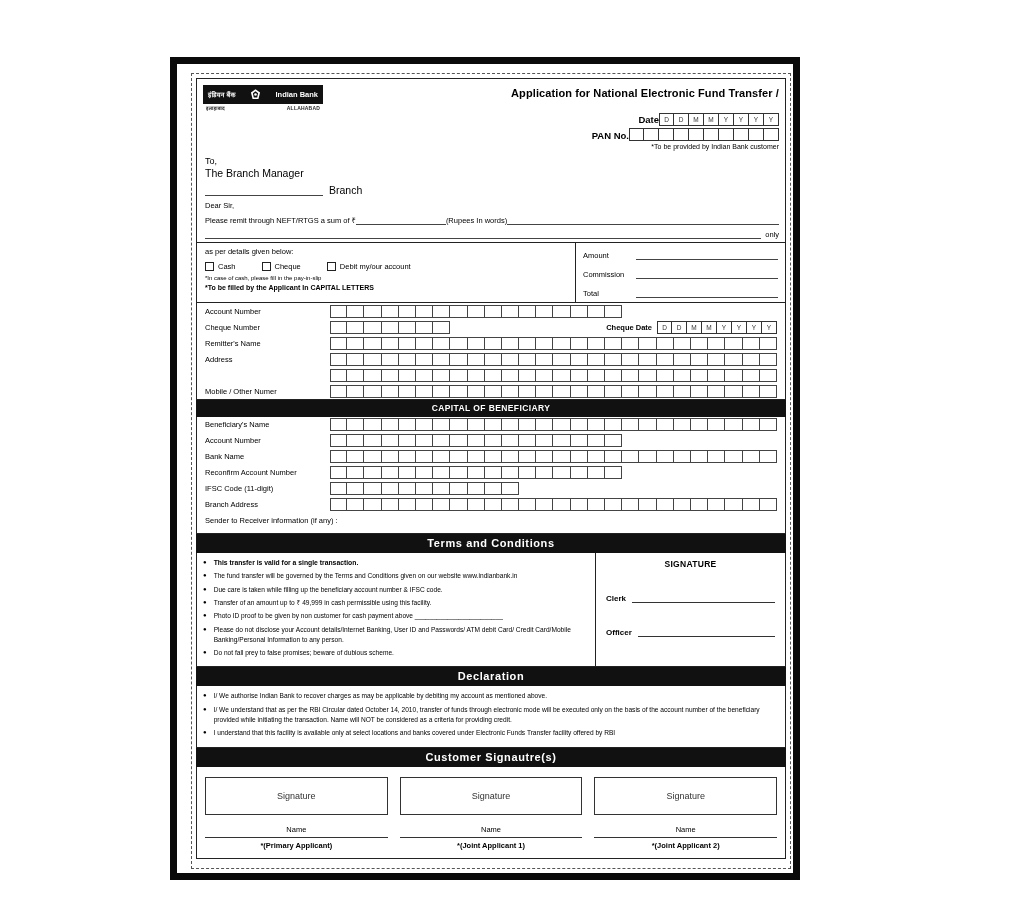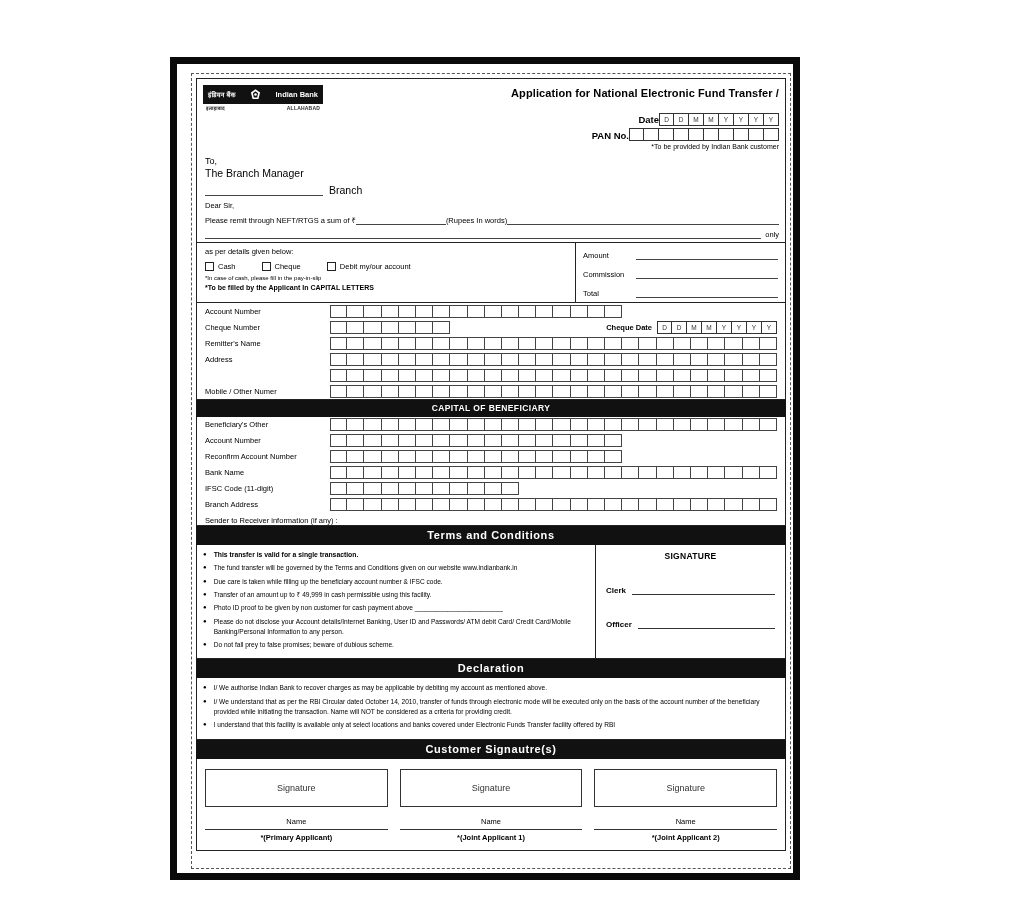--- a/index.html
+++ b/index.html
@@ -83,21 +83,21 @@
   
   .sec{border:1px solid #222;border-top:none;}
   .fieldrow{display:flex;align-items:center;padding:1.5px 0 1.5px 8px;}
   .flabel{font-size:7.5px;width:125px;flex:none;}
   .cells{display:flex;}
   .cells .cell{width:17.2px;height:13px;border:1px solid #444;border-left:none;
                box-sizing:border-box;background:#fff;}
   .cells .cell:first-child{border-left:1px solid #444;}
   .chqdate{display:flex;align-items:center;gap:5px;margin-left:auto;padding-right:8px;}
   .chqlab{font-size:7.5px;font-weight:600;}
-  .sender{font-size:7.5px;padding:3px 0 0 8px;}
+  .sender{font-size:7.5px;padding:3px 0 8px 8px;}
 
   
   .termswrap{display:flex;border:1px solid #222;border-top:none;}
   .termsleft{flex:1;padding:5px 6px 5px 6px;box-sizing:border-box;}
   .termsright{width:190px;border-left:1px solid #222;padding:6px 10px 6px 10px;box-sizing:border-box;
               position:relative;}
   ul.tl{list-style:none;margin:0;padding:0;}
   ul.tl li{display:flex;gap:7px;font-size:6.6px;line-height:1.5;margin-bottom:3.5px;}
   ul.tl li .b{font-size:6px;line-height:1.5;}
   ul.tl li.bold{font-weight:bold;font-size:6.8px;}
@@ -413,21 +413,21 @@
                 <span class="cell"></span>
                 <span class="cell"></span>
               </div>
             </div>
           </div>
 
         <div class="bandhdr">CAPITAL OF BENEFICIARY</div>
         <div class="sec">
           <div id="beneficiary-rows">
               <div class="fieldrow">
-                <span class="flabel">Beneficiary's Other</span>
+                <span class="flabel">Beneficiary's Name</span>
                 <div class="cells">
                   <span class="cell"></span>
                   <span class="cell"></span>
                   <span class="cell"></span>
                   <span class="cell"></span>
                   <span class="cell"></span>
                   <span class="cell"></span>
                   <span class="cell"></span>
                   <span class="cell"></span>
                   <span class="cell"></span>
@@ -466,53 +466,53 @@
                   <span class="cell"></span>
                   <span class="cell"></span>
                   <span class="cell"></span>
                   <span class="cell"></span>
                   <span class="cell"></span>
                   <span class="cell"></span>
                   <span class="cell"></span>
                 </div>
               </div>
               <div class="fieldrow">
+                <span class="flabel">Bank Name</span>
+                <div class="cells">
+                  <span class="cell"></span>
+                  <span class="cell"></span>
+                  <span class="cell"></span>
+                  <span class="cell"></span>
+                  <span class="cell"></span>
+                  <span class="cell"></span>
+                  <span class="cell"></span>
+                  <span class="cell"></span>
+                  <span class="cell"></span>
+                  <span class="cell"></span>
+                  <span class="cell"></span>
+                  <span class="cell"></span>
+                  <span class="cell"></span>
+                  <span class="cell"></span>
+                  <span class="cell"></span>
+                  <span class="cell"></span>
+                  <span class="cell"></span>
+                  <span class="cell"></span>
+                  <span class="cell"></span>
+                  <span class="cell"></span>
+                  <span class="cell"></span>
+                  <span class="cell"></span>
+                  <span class="cell"></span>
+                  <span class="cell"></span>
+                  <span class="cell"></span>
+                  <span class="cell"></span>
+                </div>
+              </div>
+              <div class="fieldrow">
                 <span class="flabel">Reconfirm Account Number</span>
                 <div class="cells">
-                  <span class="cell"></span>
-                  <span class="cell"></span>
-                  <span class="cell"></span>
-                  <span class="cell"></span>
-                  <span class="cell"></span>
-                  <span class="cell"></span>
-                  <span class="cell"></span>
-                  <span class="cell"></span>
-                  <span class="cell"></span>
-                  <span class="cell"></span>
-                  <span class="cell"></span>
-                  <span class="cell"></span>
-                  <span class="cell"></span>
-                  <span class="cell"></span>
-                  <span class="cell"></span>
-                  <span class="cell"></span>
-                  <span class="cell"></span>
-                </div>
-              </div>
-              <div class="fieldrow">
-                <span class="flabel">Bank Name</span>
-                <div class="cells">
-                  <span class="cell"></span>
-                  <span class="cell"></span>
-                  <span class="cell"></span>
-                  <span class="cell"></span>
-                  <span class="cell"></span>
-                  <span class="cell"></span>
-                  <span class="cell"></span>
-                  <span class="cell"></span>
-                  <span class="cell"></span>
                   <span class="cell"></span>
                   <span class="cell"></span>
                   <span class="cell"></span>
                   <span class="cell"></span>
                   <span class="cell"></span>
                   <span class="cell"></span>
                   <span class="cell"></span>
                   <span class="cell"></span>
                   <span class="cell"></span>
                   <span class="cell"></span>

